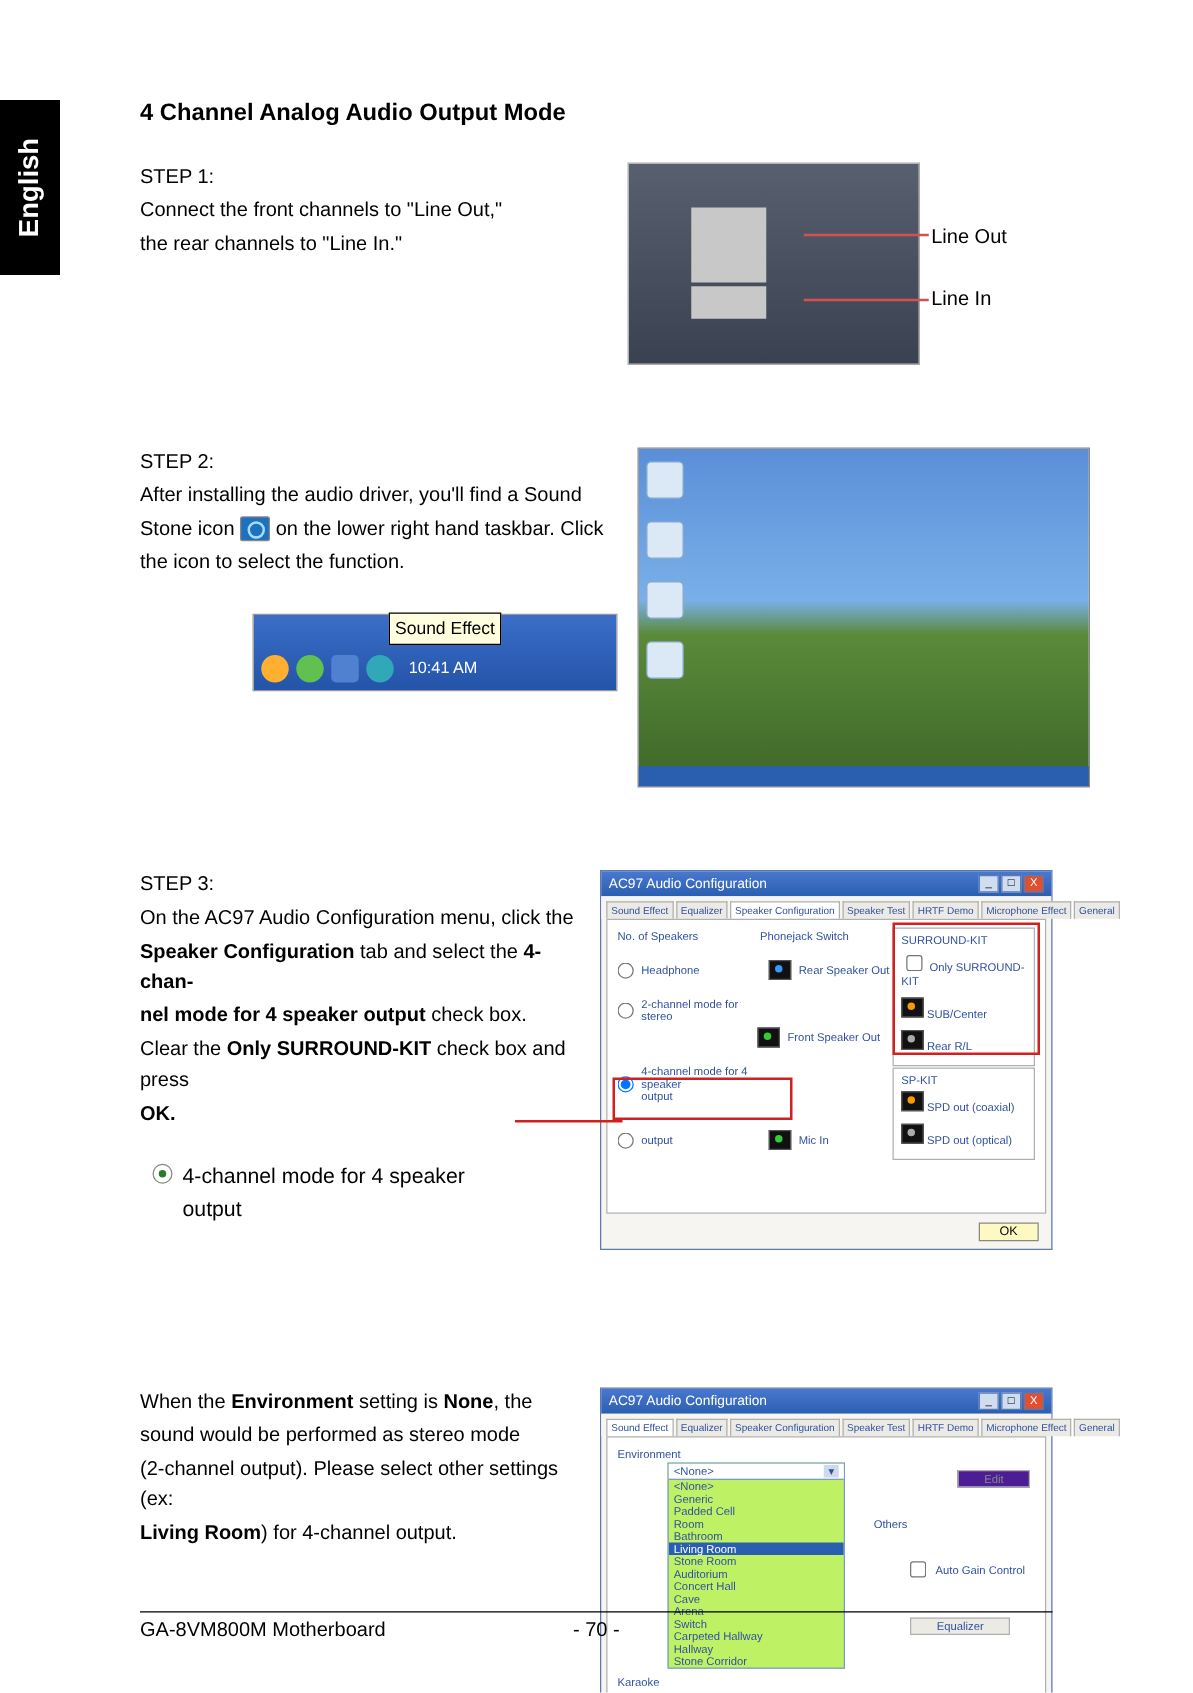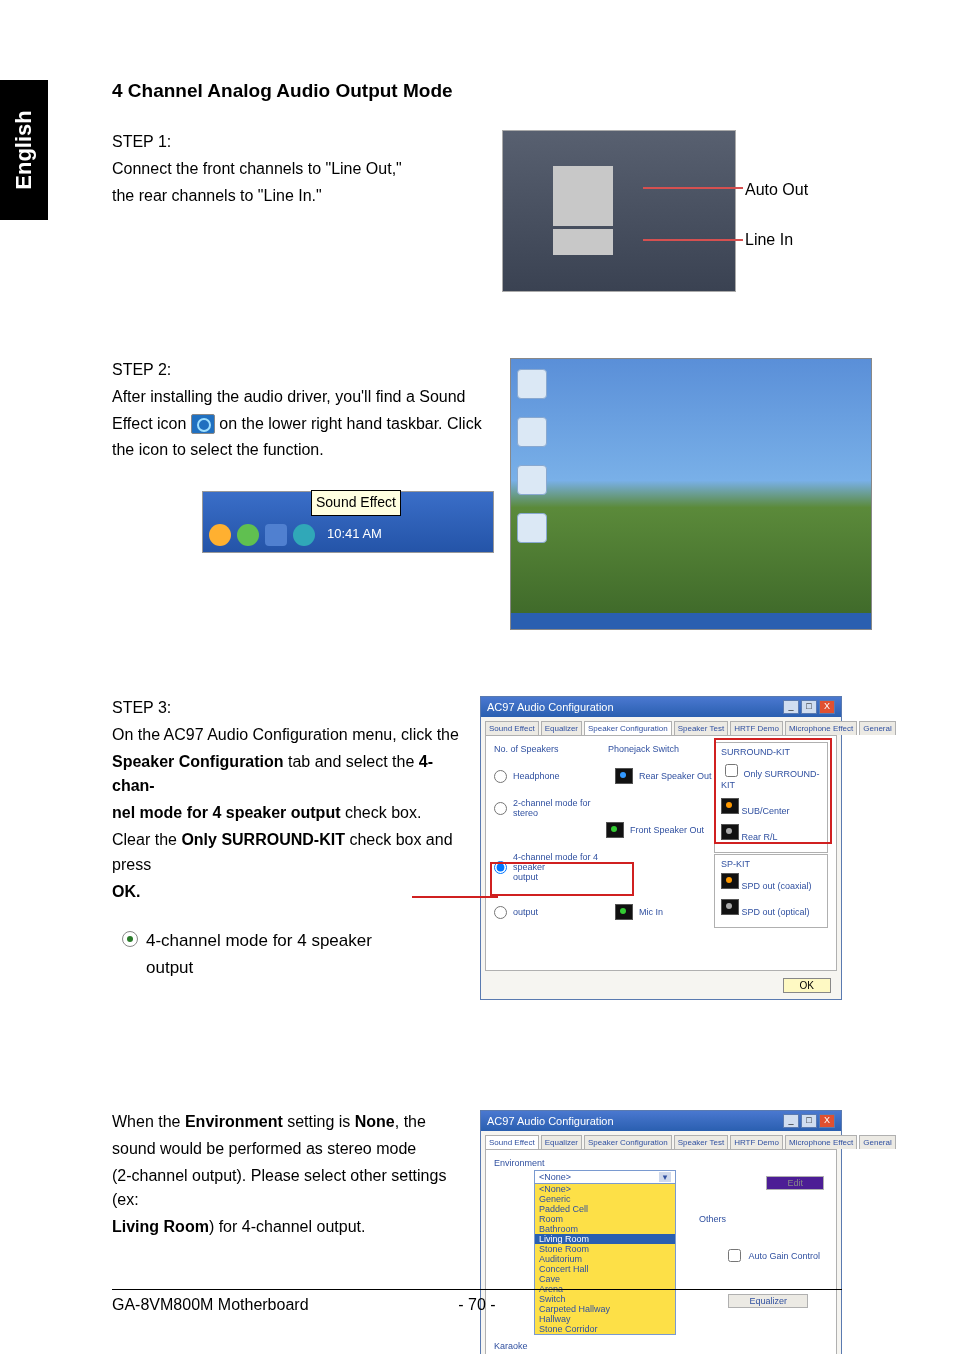--- a/index.html
+++ b/index.html
@@ -305,21 +305,21 @@
     background: #2a7a2a;
     border-radius: 50%;
   }
 
   .env-body {
     font-size: 9px;
     color: #3050a0;
   }
   .env-dropdown {
     border: 1px solid #7a9ad0;
-    background: #fde047;
+    background: #bef264;
     width: 140px;
     margin-left: 40px;
     margin-top: 2px;
     position: relative;
   }
   .env-selected {
     padding: 1px 4px;
     display: flex; justify-content: space-between;
     background: #fff;
   }
@@ -390,34 +390,34 @@
       <p>STEP 1:</p>
       <p>Connect the front channels to "Line Out,"</p>
       <p>the rear channels to "Line In."</p>
     </div>
     <div class="col-right" style="position:relative; width:340px;">
       <div class="audio-port-img">
         <div class="port-box port-out"></div>
         <div class="port-box port-in"></div>
         <div class="line-connector conn-out"></div>
         <div class="line-connector conn-in"></div>
-        <div class="line-label lbl-out">Auto Out</div>
+        <div class="line-label lbl-out">Line Out</div>
         <div class="line-label lbl-in">Line In</div>
       </div>
     </div>
   </div>
 
   <div class="v-gap-sm"></div>
 
   <div class="row">
     <div class="col-left step-block">
       <p>STEP 2:</p>
       <p>After installing the audio driver, you'll find a Sound</p>
       <p>
-        <span>Effect  icon </span>
+        <span>Stone  icon </span>
         <span class="inline-icon"></span>
         <span> on the lower right hand taskbar.  Click</span>
       </p>
       <p>the icon to select the function.</p>
 
       <div class="taskbar-img" style="margin-left:90px;">
         <div class="tooltip-box">Sound Effect</div>
         <div class="tray-icons">
           <span class="tray-icon"></span>
           <span class="tray-icon b"></span>

